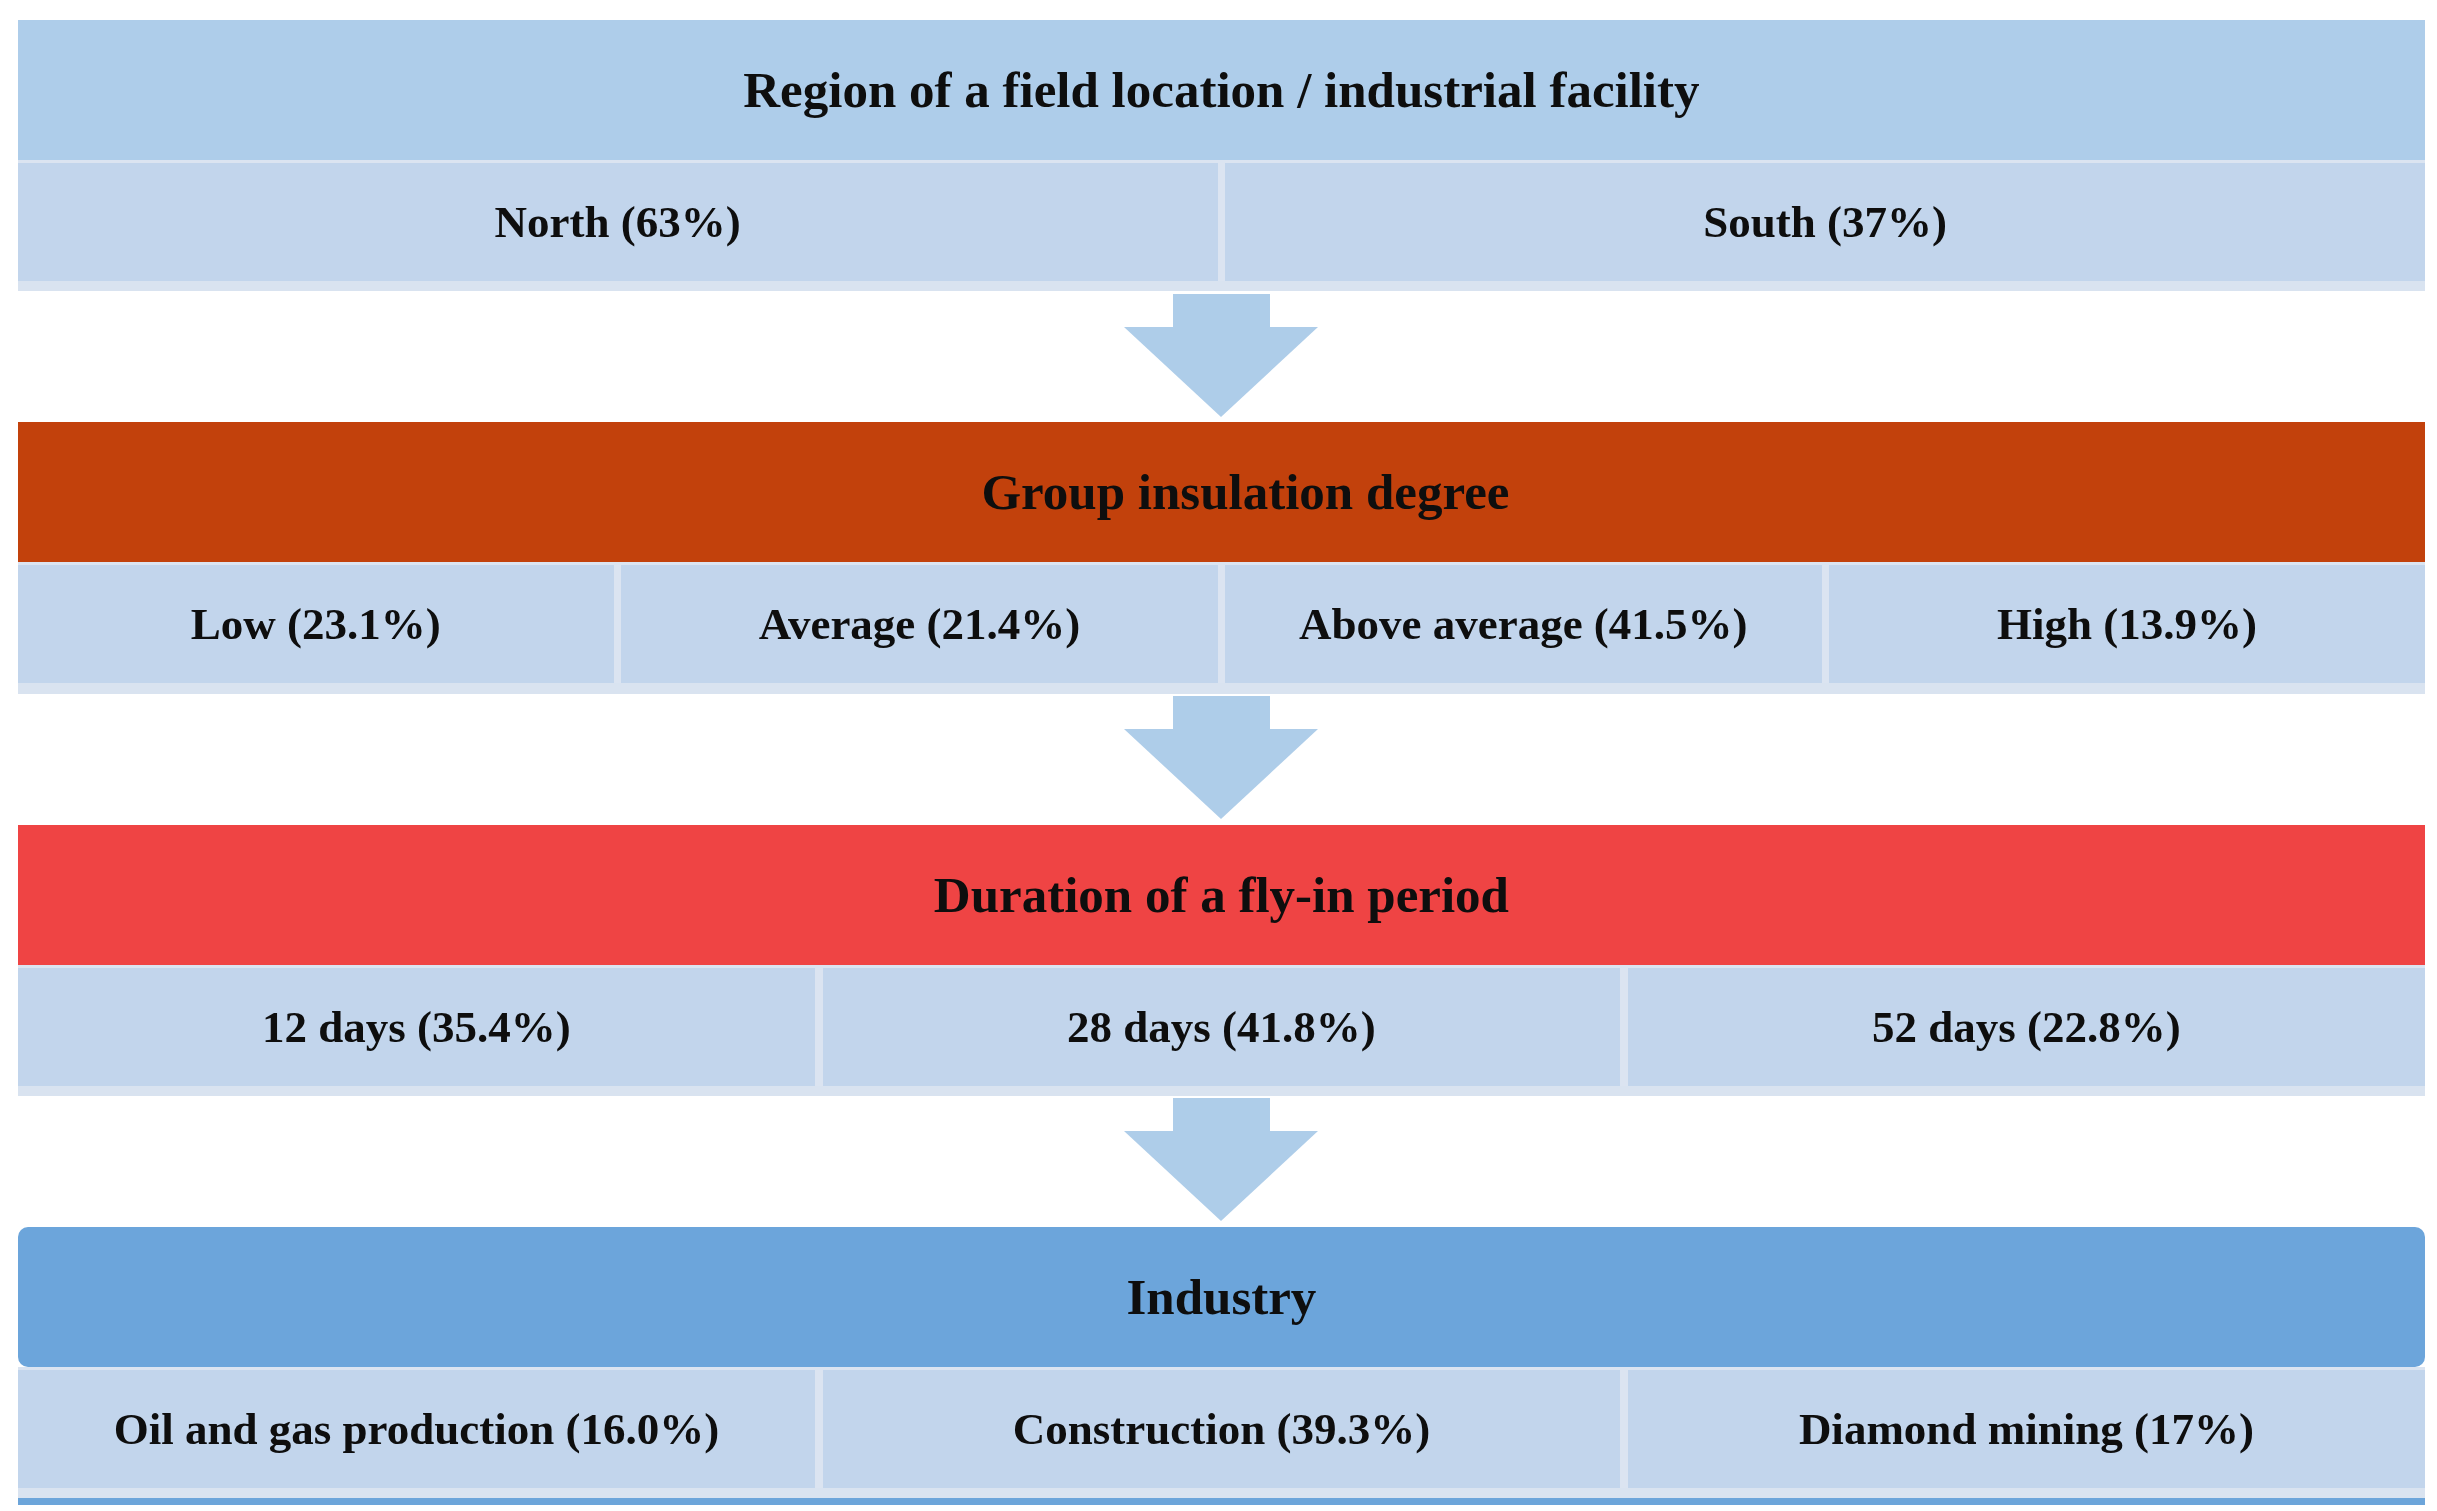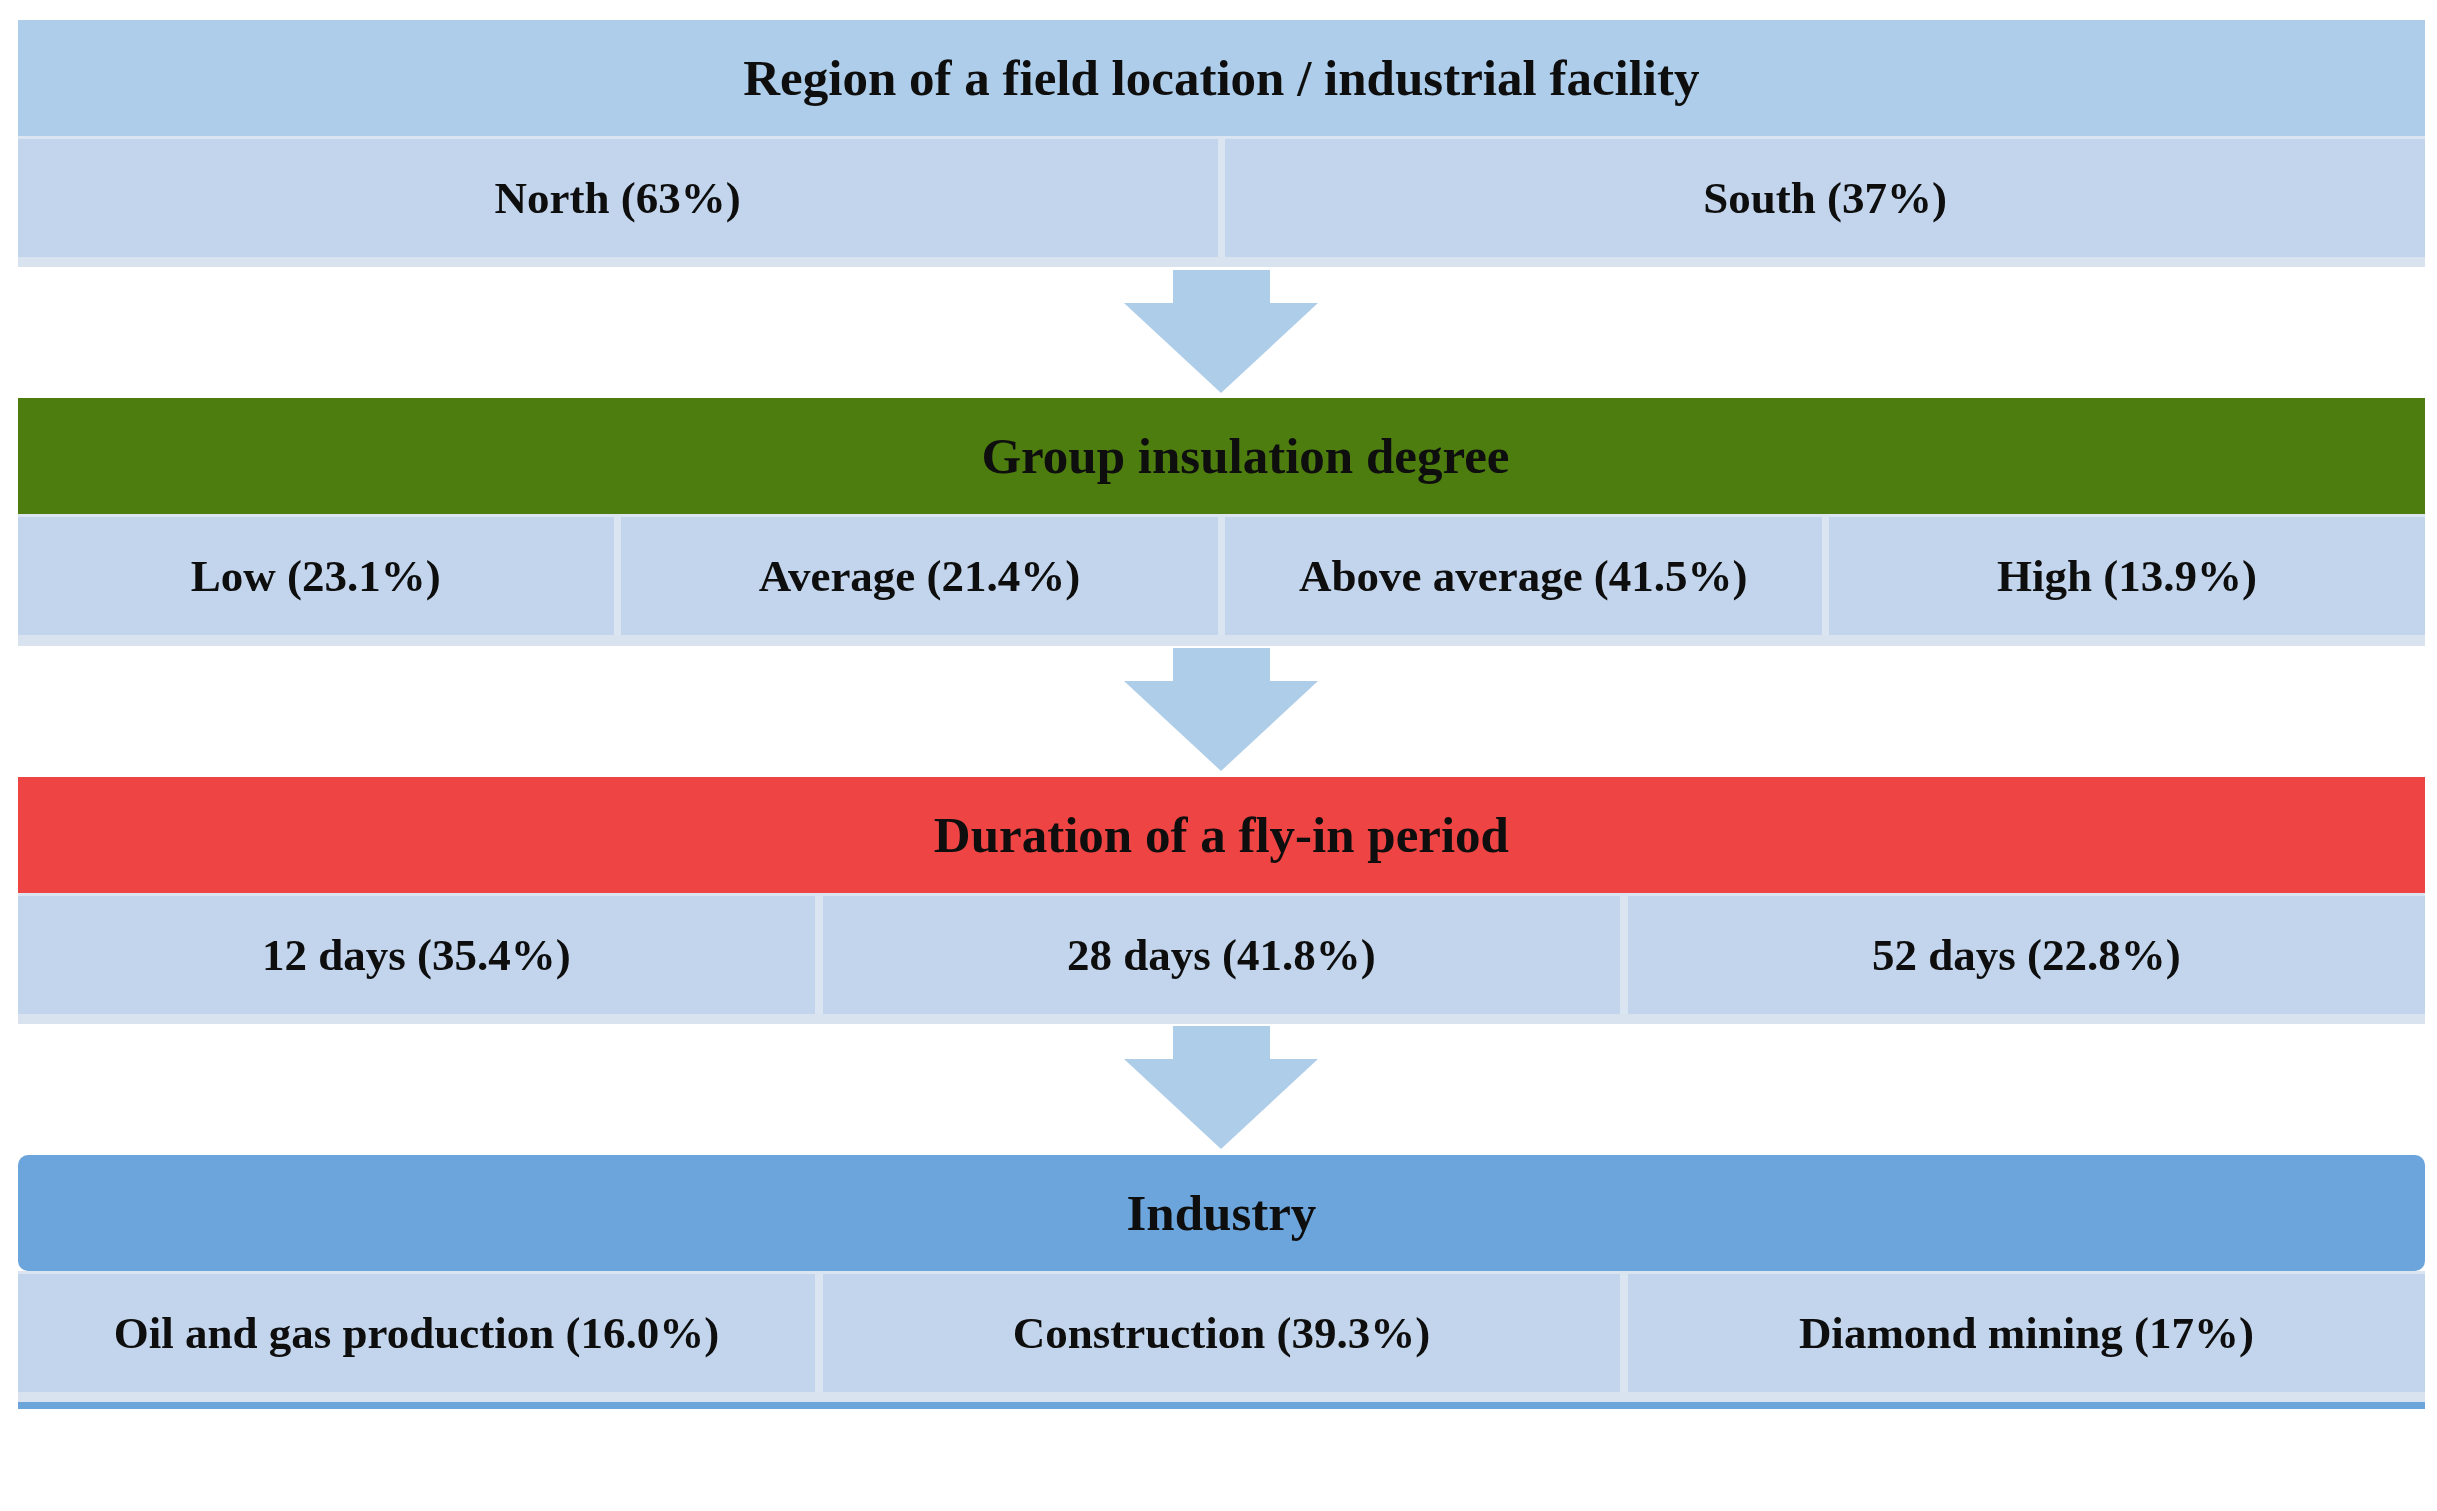--- a/index.html
+++ b/index.html
@@ -10,21 +10,21 @@
     overflow: hidden;
   }
   .figure {
     width: 100%; height: 100%;
     padding: 20px 12.7px 0 17.5px;
     font-family: "Liberation Serif", "DejaVu Serif", serif;
     font-weight: 700;
     color: var(--text, #0e0e0e);
   }
   .hdr {
-    height: 116px;
+    height: 140px;
     display: flex; align-items: center; justify-content: center;
     font-size: 51px;
     text-align: center;
   }
   .row {
     display: flex;
     gap: 7.2px;
     background: var(--cell-gap, #dbe4f1);
     border-top: 3.2px solid var(--cell-gap, #dbe4f1);
   }
@@ -60,21 +60,21 @@
       </div>
     <div class="strip"></div>
   </section>
 
   <div class="arrow-zone">
     <div class="arrow-shaft"></div>
     <div class="arrow-head"></div>
   </div>
 
   <section>
-    <div class="hdr" style="background: #4d7c0f; padding-left: 48px;">Group insulation degree</div>
+    <div class="hdr" style="background: #c2410c; padding-left: 48px;">Group insulation degree</div>
     <div class="row">
         <div class="cell">Low (23.1%)</div>
         <div class="cell">Average (21.4%)</div>
         <div class="cell">Above average (41.5%)</div>
         <div class="cell">High (13.9%)</div>
       </div>
     <div class="strip"></div>
   </section>
 
   <div class="arrow-zone">

